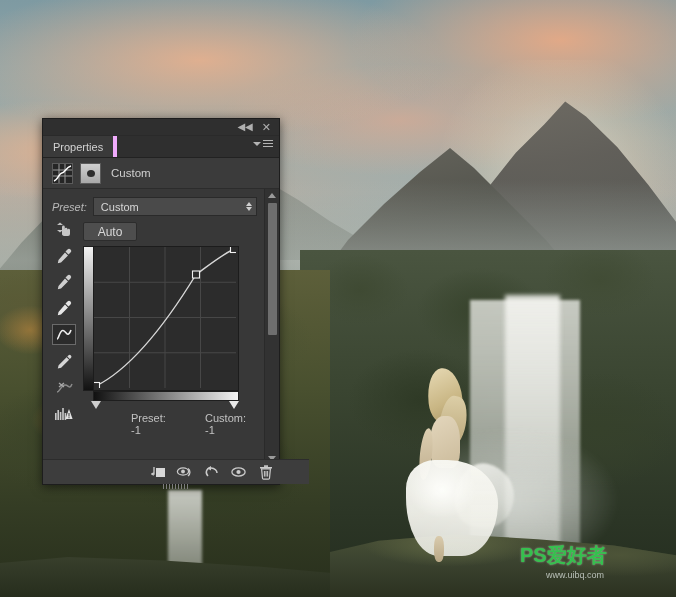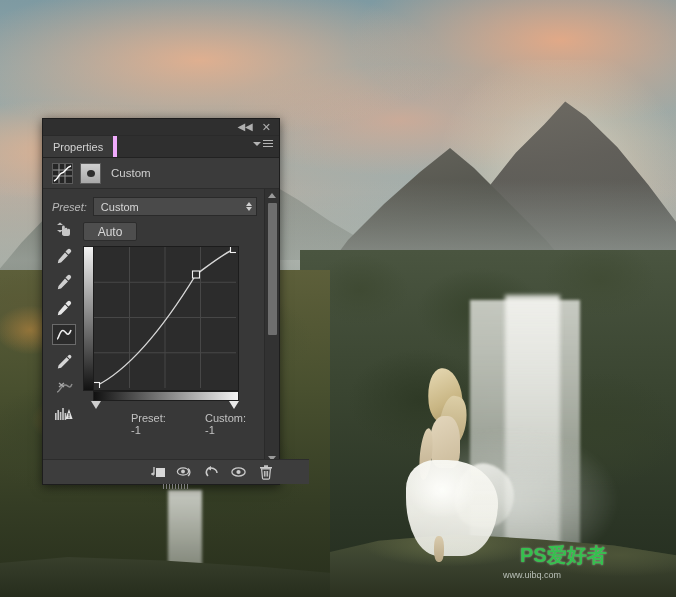--- a/index.html
+++ b/index.html
@@ -172,21 +172,21 @@
     font-family:"Liberation Sans", sans-serif;font-size:42px;font-weight:bold;
     color:#2b6fd6;letter-spacing:0px;
     text-shadow:0 0 2px rgba(255,255,255,.55),1px 1px 0 rgba(255,255,255,.5);
   }
   .wm-cn{
     position:absolute;left:520px;top:542px;
     font-size:20px;font-weight:bold;color:#35c04e;
     text-shadow:0 0 2px rgba(255,255,255,.5);
   }
   .wm-sub{
-    position:absolute;left:503px;top:570px;font-size:9px;color:#cfd6d0;opacity:.85;
+    position:absolute;left:546px;top:570px;font-size:9px;color:#cfd6d0;opacity:.85;
   }
 
   
   .panel{
     position:absolute;left:42px;top:118px;width:236px;height:365px;
     background:#383838;border:1px solid #1d1d1d;
     box-shadow:0 2px 10px rgba(0,0,0,.55);
     font-size:11px;color:#c8c8c8;
   }
   .panel-topbar{

